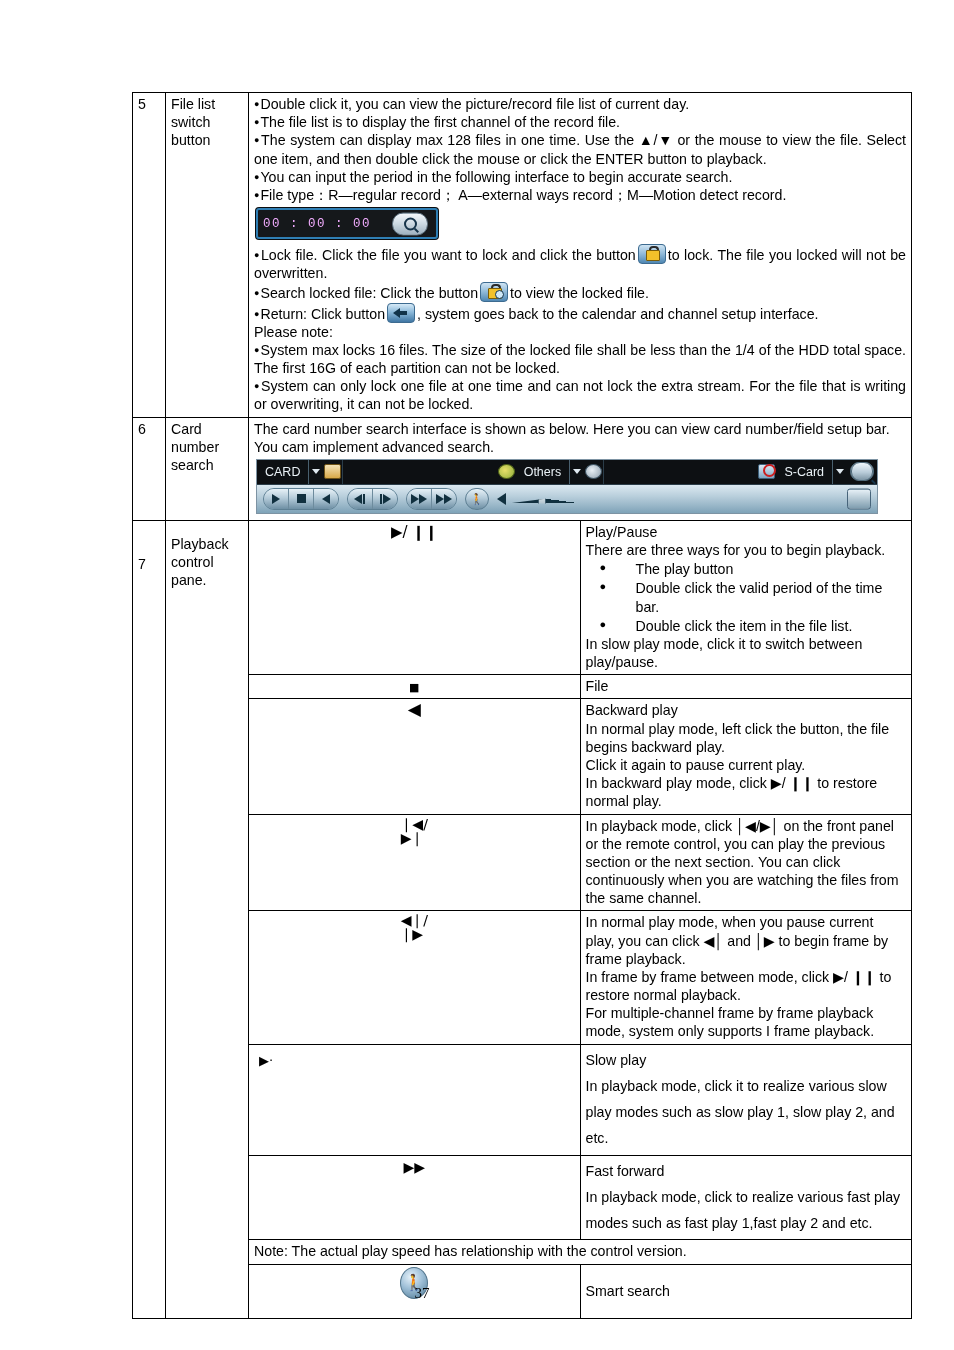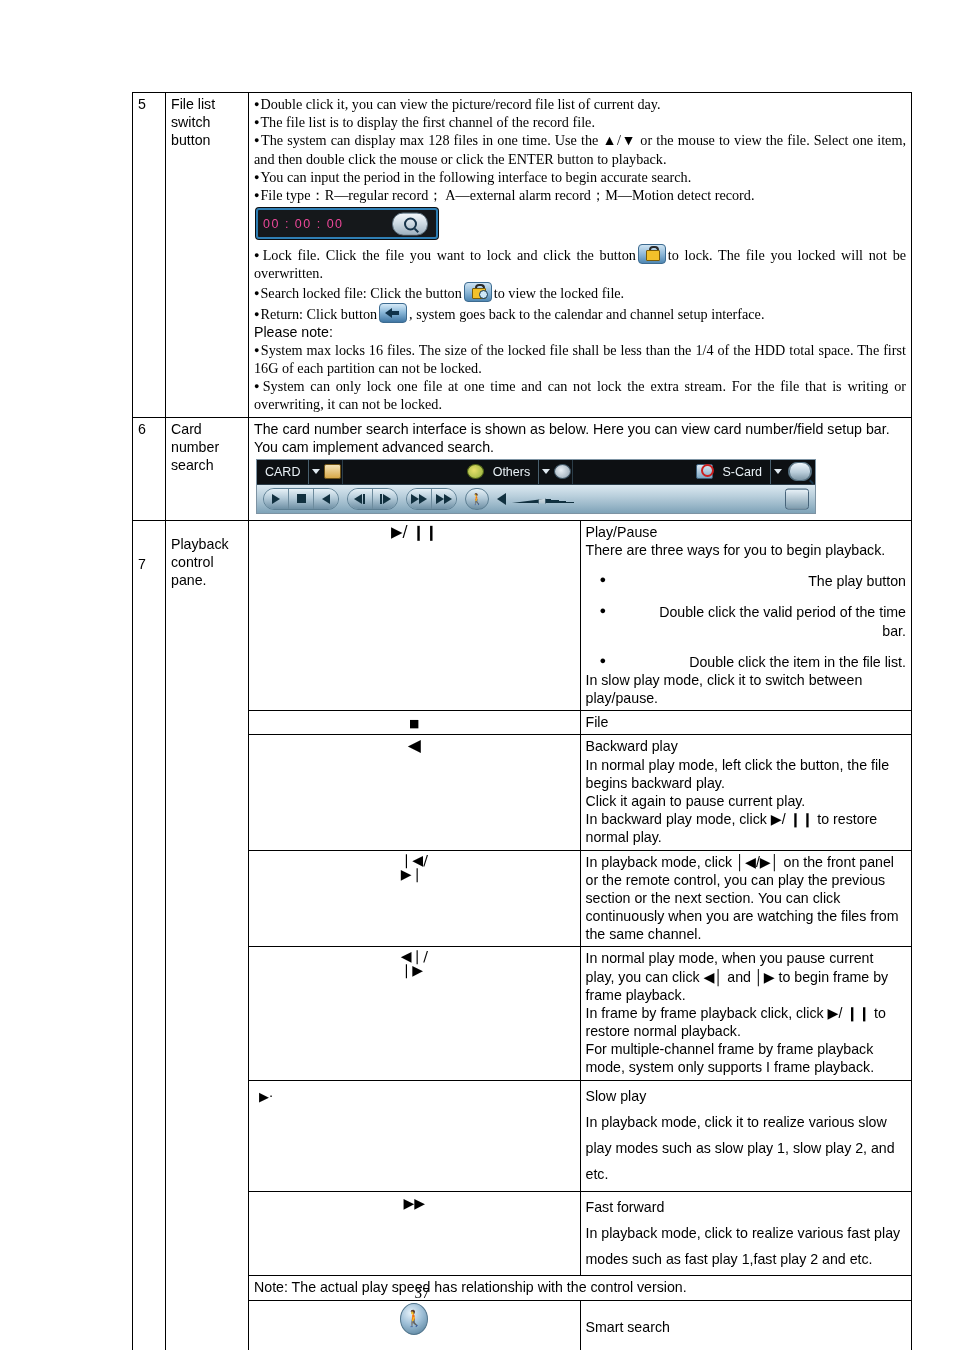--- a/index.html
+++ b/index.html
@@ -54,38 +54,36 @@
     width: 42px;
     text-align: center;
     vertical-align: middle;
     padding: 4px 2px;
   }
   .bullet-line {
     display: block;
     text-align: justify;
     text-justify: inter-word;
     margin: 0;
-    font-family: Liberation Serif, serif;
   }
   .bullet-line::before {
     content: "\25CF";
     font-size: 9px;
     vertical-align: 2px;
     margin-right: 1px;
   }
   .plain-line {
     display: block;
     margin: 0;
   }
   .dot-item {
     display: block;
-    margin: 13px 0 0 14px;
+    margin: 1px 0 0 14px;
     position: relative;
     padding-left: 36px;
-    text-align: right;
   }
   .dot-item::before {
     content: "\25CF";
     position: absolute;
     left: 0;
     top: 0;
     font-size: 11px;
   }
   
   .time-widget {
@@ -96,22 +94,22 @@
     border: 2px solid #2f7fb5;
     border-radius: 3px;
     box-sizing: border-box;
     display: flex;
     align-items: center;
     padding: 0 5px;
     position: relative;
     box-shadow: 0 0 0 1px #0b0d0f;
   }
   .time-widget .tw-text {
-    color: #ec4899;
-    font-family: Liberation Sans, sans-serif;
+    color: #f0abfc;
+    font-family: Liberation Mono, monospace;
     font-size: 12.5px;
     letter-spacing: 1.5px;
   }
   .time-widget .tw-mag {
     position: absolute;
     right: 8px;
     top: 50%;
     transform: translateY(-50%);
     width: 34px;
     height: 21px;
@@ -192,21 +190,21 @@
     content: "";
     position: absolute;
     left: 11px; top: 50%;
     transform: translateY(-50%);
     width: 8px; height: 4px;
     background: #11334a;
   }
   
   .card-shot {
     margin: 3px 0 3px 2px;
-    width: 560px;
+    width: 622px;
     border: 1px solid #7d93a3;
     box-sizing: border-box;
     background: #c7dbe8;
   }
   .cs-row1 {
     height: 24px;
     background: #0d1013;
     display: flex;
     align-items: stretch;
     border-bottom: 1px solid #2b3d49;
@@ -409,21 +407,21 @@
 
     <tbody>
         <tr>
       <td class="col-num">5</td>
       <td class="col-name">File list switch button</td>
       <td class="col-desc" colspan="2">
         <span class="bullet-line">Double click it, you can view the picture/record file list of current day.</span>
         <span class="bullet-line">The file list is to display the first channel of the record file.</span>
         <span class="bullet-line">The system can display max 128 files in one time. Use the ▲/▼ or the mouse to view the file. Select one item, and then double click the mouse or click the ENTER button to playback.</span>
         <span class="bullet-line">You can input the period in the following interface to begin accurate search.</span>
-        <span class="bullet-line">File type：R—regular record；  A—external alarm record；M—Motion detect record.</span>
+        <span class="bullet-line">File type：R—regular record；  A—external ways record；M—Motion detect record.</span>
 
         <div class="time-widget">
           <span class="tw-text">00 : 00 : 00</span>
           <span class="tw-mag">
                 <span class="mag-glyph"></span>
               </span>
         </div>
 
         <span class="bullet-line"><span>Lock file. Click the file you want to lock and click the button</span><span class="ibtn"><span class="lock-shackle"></span><span class="lock-body"></span></span><span>to lock. The file you locked will not be overwritten.</span></span>
 
@@ -565,21 +563,21 @@
 
     <tr>
       <td class="col-icon" style="height:96px;">
         <span class="stack2">
           <span class="gl" style="display:block;">◀❘/</span>
           <span class="gl" style="display:block;">❘▶</span>
         </span>
       </td>
       <td class="col-desc" style="vertical-align:middle;">
         <span class="plain-line">In normal play mode, when you pause current play, you can click ◀│ and │▶ to begin frame by frame playback.</span>
-        <span class="plain-line">In frame by frame playback click, click ▶/ ❙❙ to restore normal playback.</span>
+        <span class="plain-line">In frame by frame between mode, click ▶/ ❙❙ to restore normal playback.</span>
         <span class="plain-line">For multiple-channel frame by frame playback mode, system only supports I frame playback.</span>
       </td>
     </tr>
 
     <tr>
       <td class="col-icon" style="vertical-align:top;padding-top:6px;text-align:left;padding-left:10px;">
         <span class="gl gl-slow">▶·</span>
       </td>
       <td class="col-desc" style="line-height:1.85;">
         <span class="plain-line">Slow play</span>

